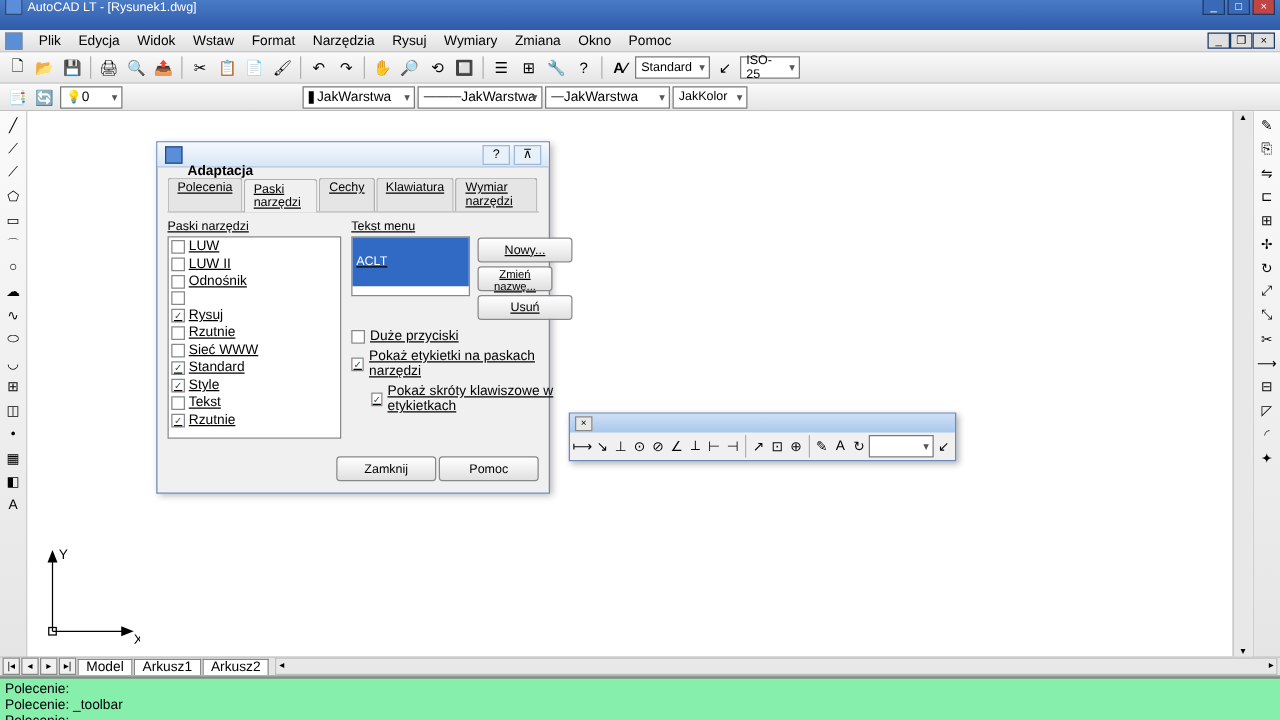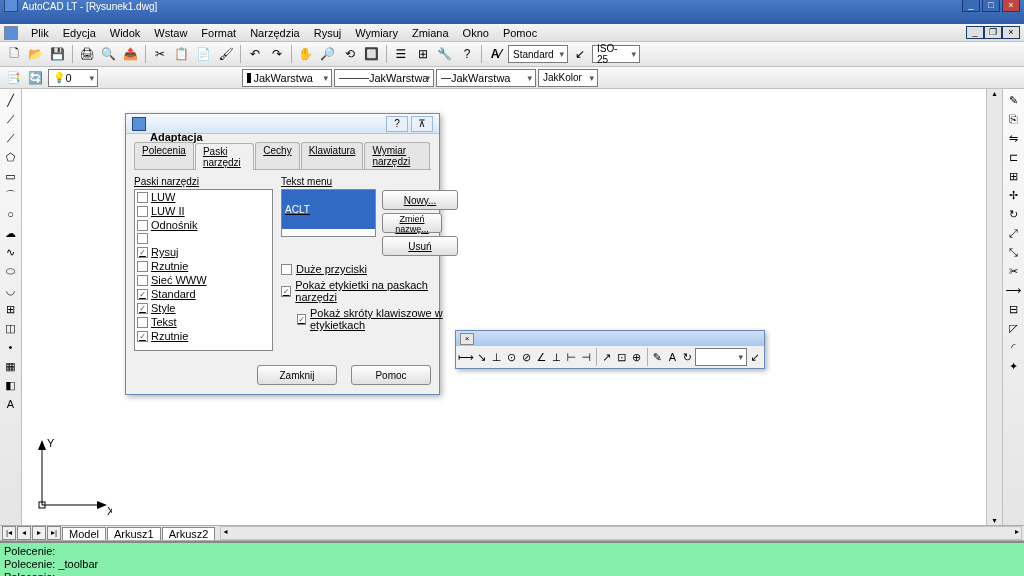--- a/index.html
+++ b/index.html
@@ -43,21 +43,21 @@
 .dlgcols{display:flex;gap:8px;}
 .listbox{width:139px;height:162px;border:1px solid #888;background:#fff;overflow-y:scroll;}
 .listitem{padding:1px 2px;display:flex;align-items:center;gap:3px;font-size:10px;}
 .chk{width:11px;height:11px;border:1px solid #888;background:#fff;display:inline-flex;align-items:center;justify-content:center;font-size:8px;color:#2a5a2a;}
 .rcol{flex:1;}
 .gbox{width:95px;height:48px;border:1px solid #888;background:#fff;}
 .gbox .gsel{background:#316ac5;color:#fff;padding:14px 3px;font-size:10px;}
 .dbtn{width:76px;height:20px;border:1px solid #888;background:linear-gradient(to bottom,#fff,#e0e0e0);margin-bottom:3px;cursor:pointer;font-size:10px;border-radius:3px;}
 .dbtn.wide{width:80px;}
 .chkrow{display:flex;align-items:center;gap:4px;margin-top:4px;font-size:10px;}
-.dlgfoot{display:flex;justify-content:flex-end;gap:14px;padding:6px 8px;}
+.dlgfoot{display:flex;justify-content:flex-end;gap:2px;padding:6px 8px;}
 .floatbar{position:absolute;left:455px;top:330px;width:310px;border:1px solid #6a8abd;background:#f0f0f0;box-shadow:2px 2px 5px rgba(0,0,0,0.3);}
 .fbtitle{height:15px;background:linear-gradient(to bottom,#d0e0f5,#a8c8ec);display:flex;align-items:center;padding:0 4px;font-size:10px;}
 .fbtitle .ft{flex:1;}
 .fbtitle .fx{width:14px;height:12px;border:1px solid #888;background:#e8e8e8;text-align:center;font-size:8px;line-height:10px;cursor:pointer;}
 .fbbody{height:22px;display:flex;align-items:center;padding:0 2px;gap:1px;}
 .scrollv{position:absolute;right:0;top:0;width:16px;height:100%;background:#e8e8e8;border-left:1px solid #c0c0c0;}
 .scrollv::before{content:"▴";position:absolute;top:0;width:100%;text-align:center;font-size:8px;}
 .scrollv::after{content:"▾";position:absolute;bottom:0;width:100%;text-align:center;font-size:8px;}
 .hscroll{height:14px;background:#e8e8e8;border:1px solid #c0c0c0;flex:1;margin-left:4px;position:relative;}
 .hscroll::before{content:"◂";position:absolute;left:2px;font-size:8px;}

